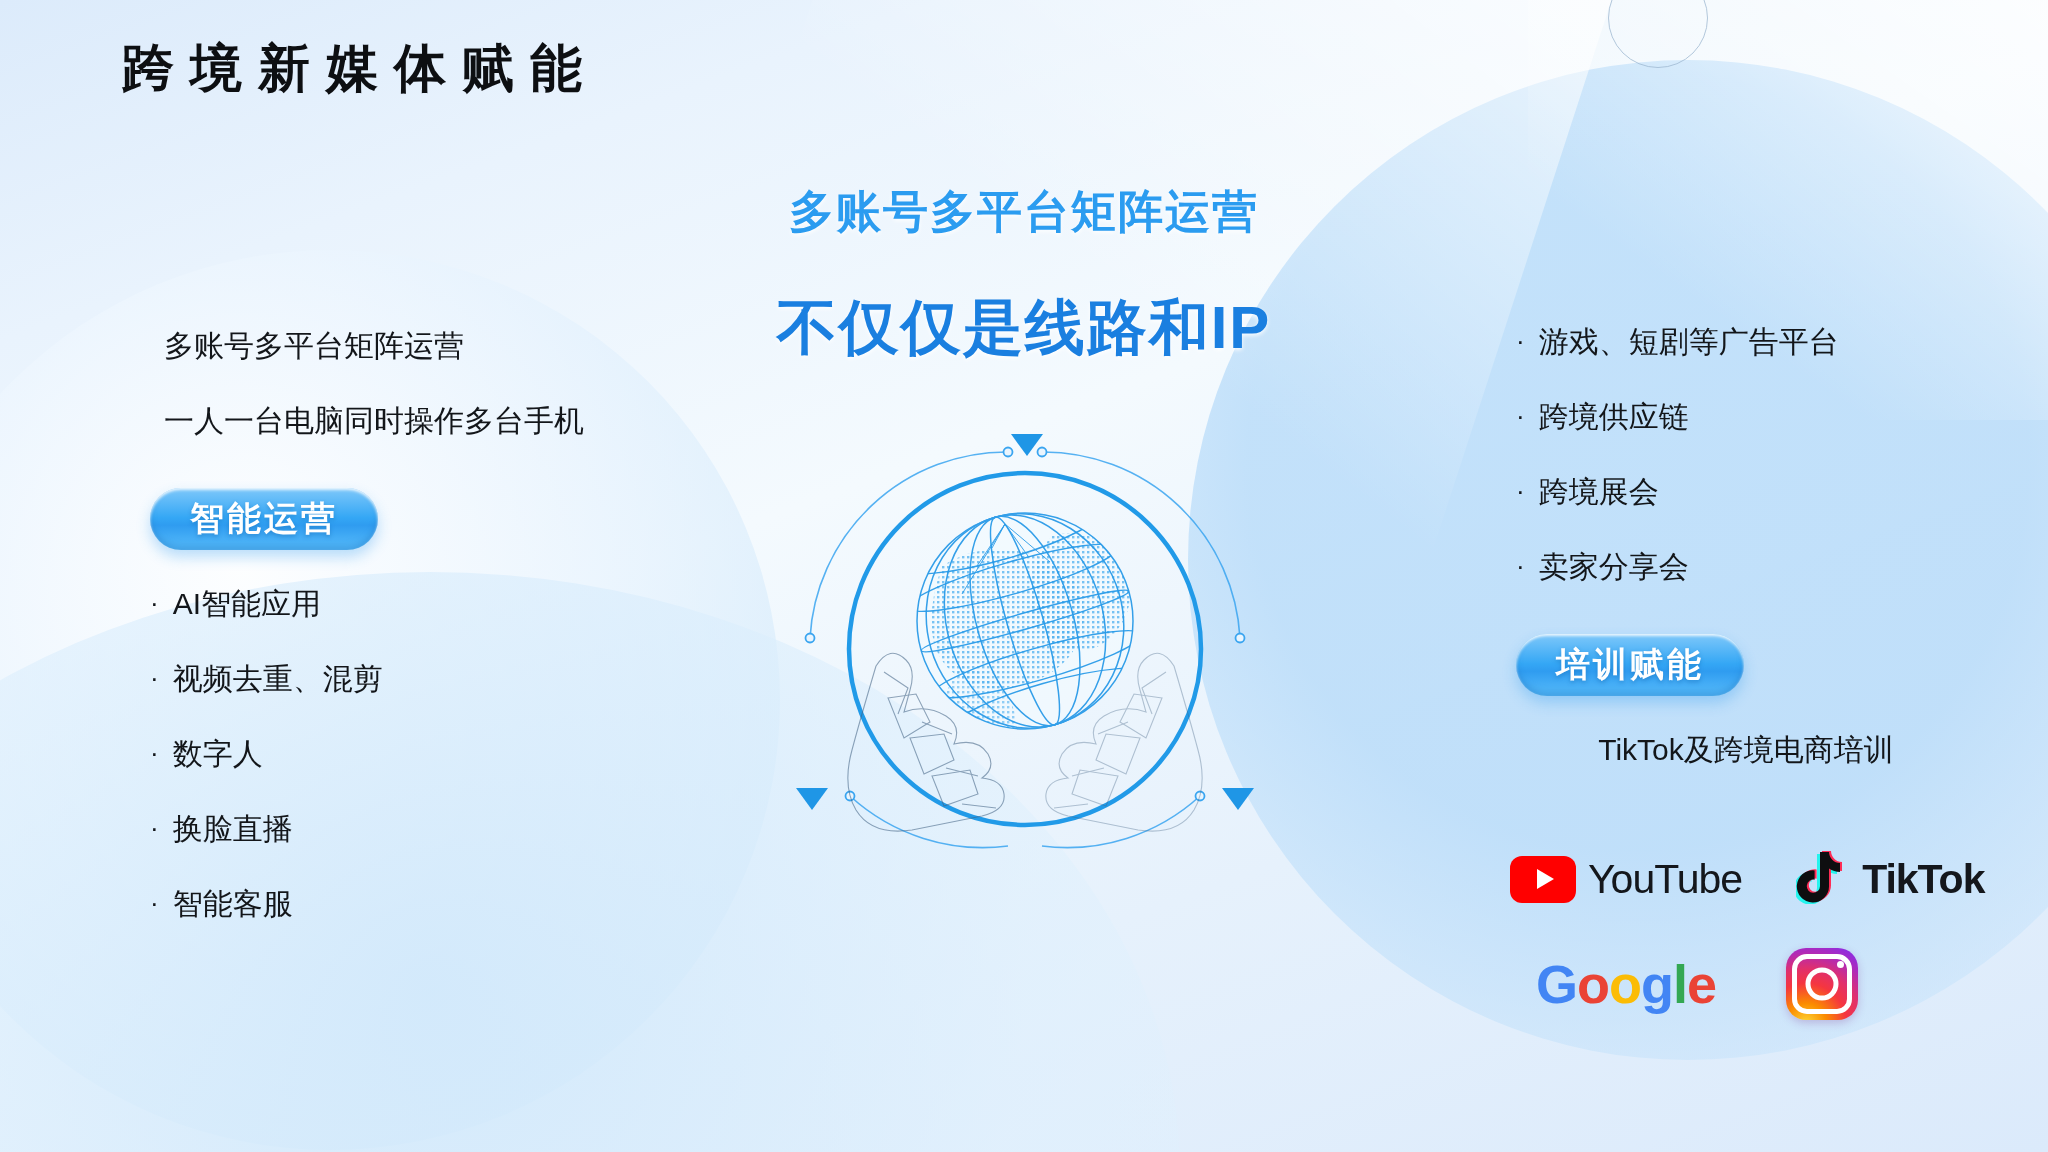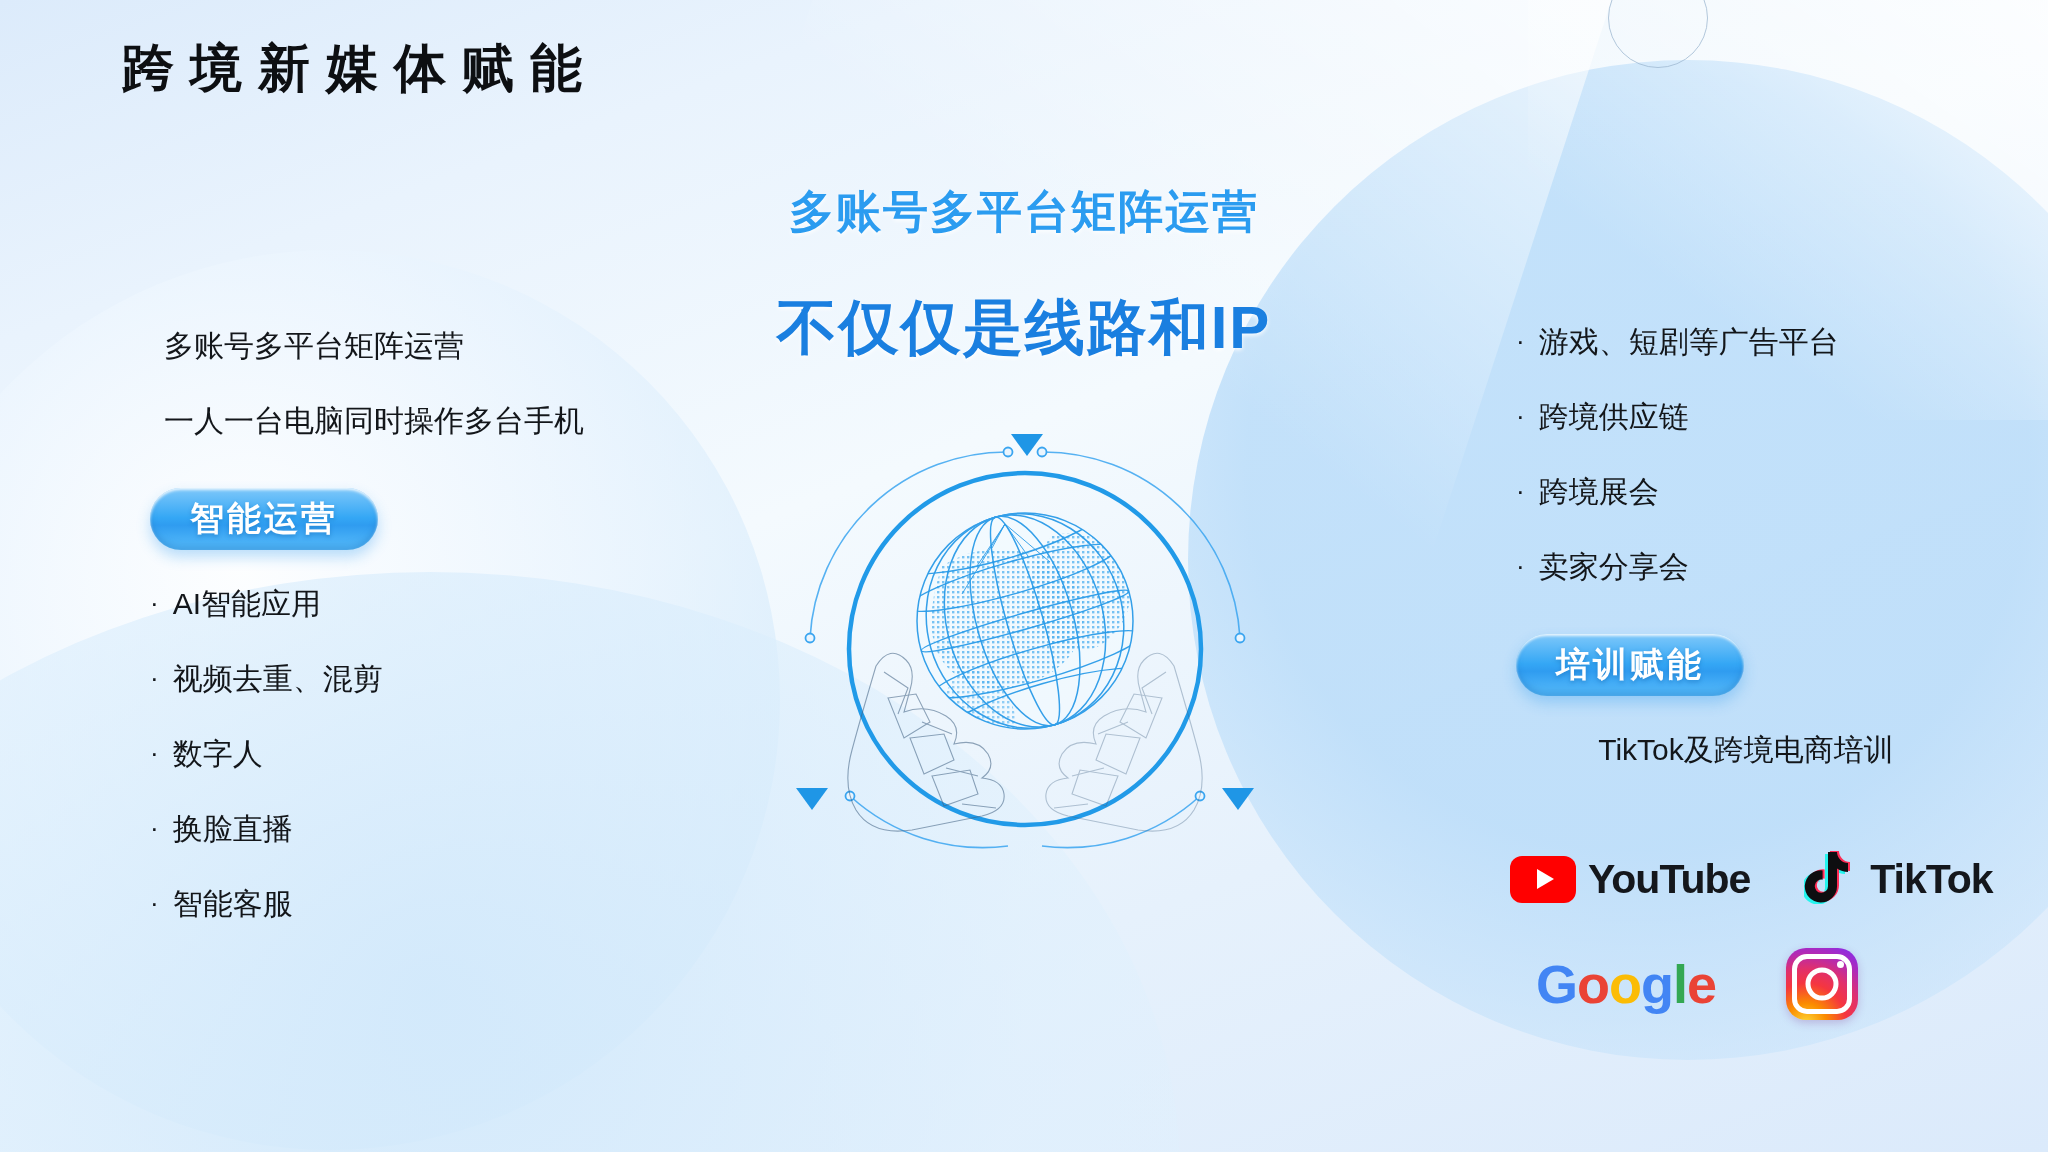--- a/index.html
+++ b/index.html
@@ -102,21 +102,21 @@
   .yt{display:flex;align-items:center;gap:12px;}
   .yt-badge{
     width:66px;height:47px;border-radius:12px;background:#ff0000;
     display:flex;align-items:center;justify-content:center;
   }
   .yt-tri{
     width:0;height:0;border-left:17px solid #ffffff;
     border-top:10px solid transparent;border-bottom:10px solid transparent;
     margin-left:4px;
   }
-  .yt-word{font-size:41px;font-weight:bold;color:#14171c;letter-spacing:-1px;text-align:right;}
+  .yt-word{font-size:41px;font-weight:normal;color:#14171c;letter-spacing:-1px;text-align:right;}
 
   .tt{display:flex;align-items:center;gap:20px;}
   .tt-word{font-size:41px;font-weight:bold;color:#14171c;letter-spacing:-1px;}
 
   .gg{display:flex;align-items:baseline;font-size:54px;font-weight:bold;letter-spacing:-1px;}
   .gg span{line-height:1;}
   .g1{color:#4285f4;} .g2{color:#ea4335;} .g3{color:#fbbc05;}
   .g4{color:#4285f4;} .g5{color:#34a853;} .g6{color:#ea4335;}
 
   .ig{

